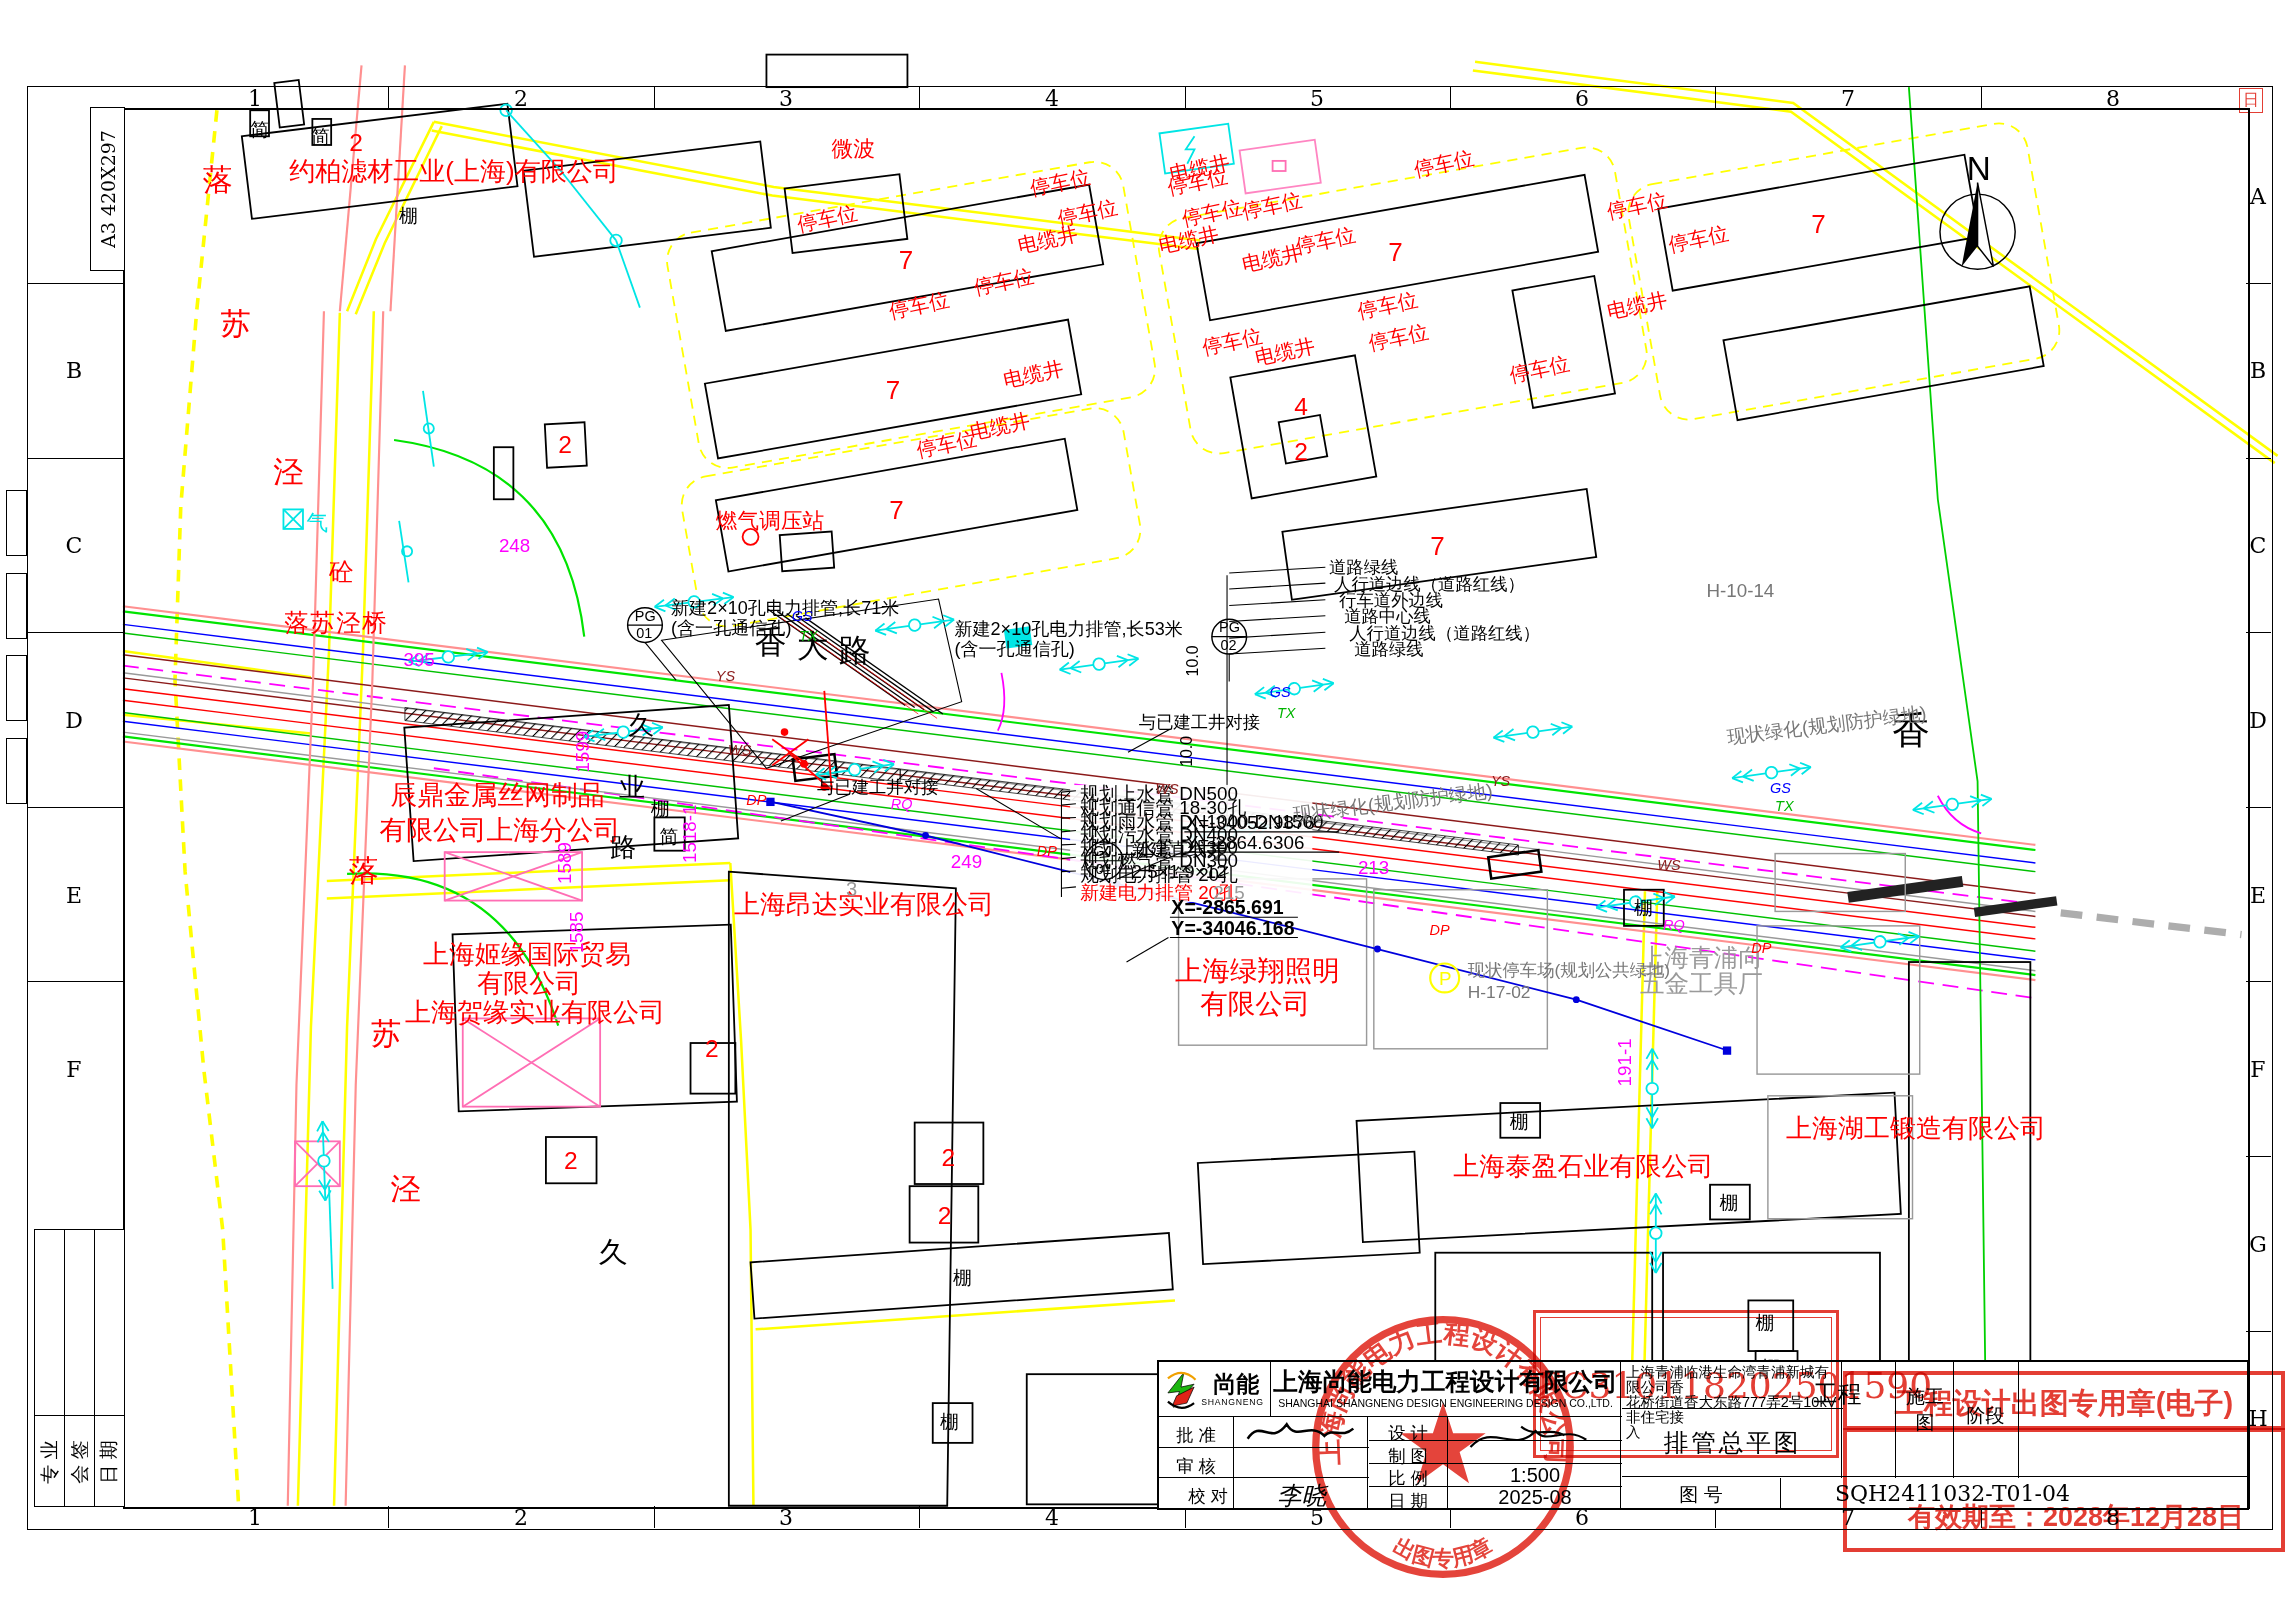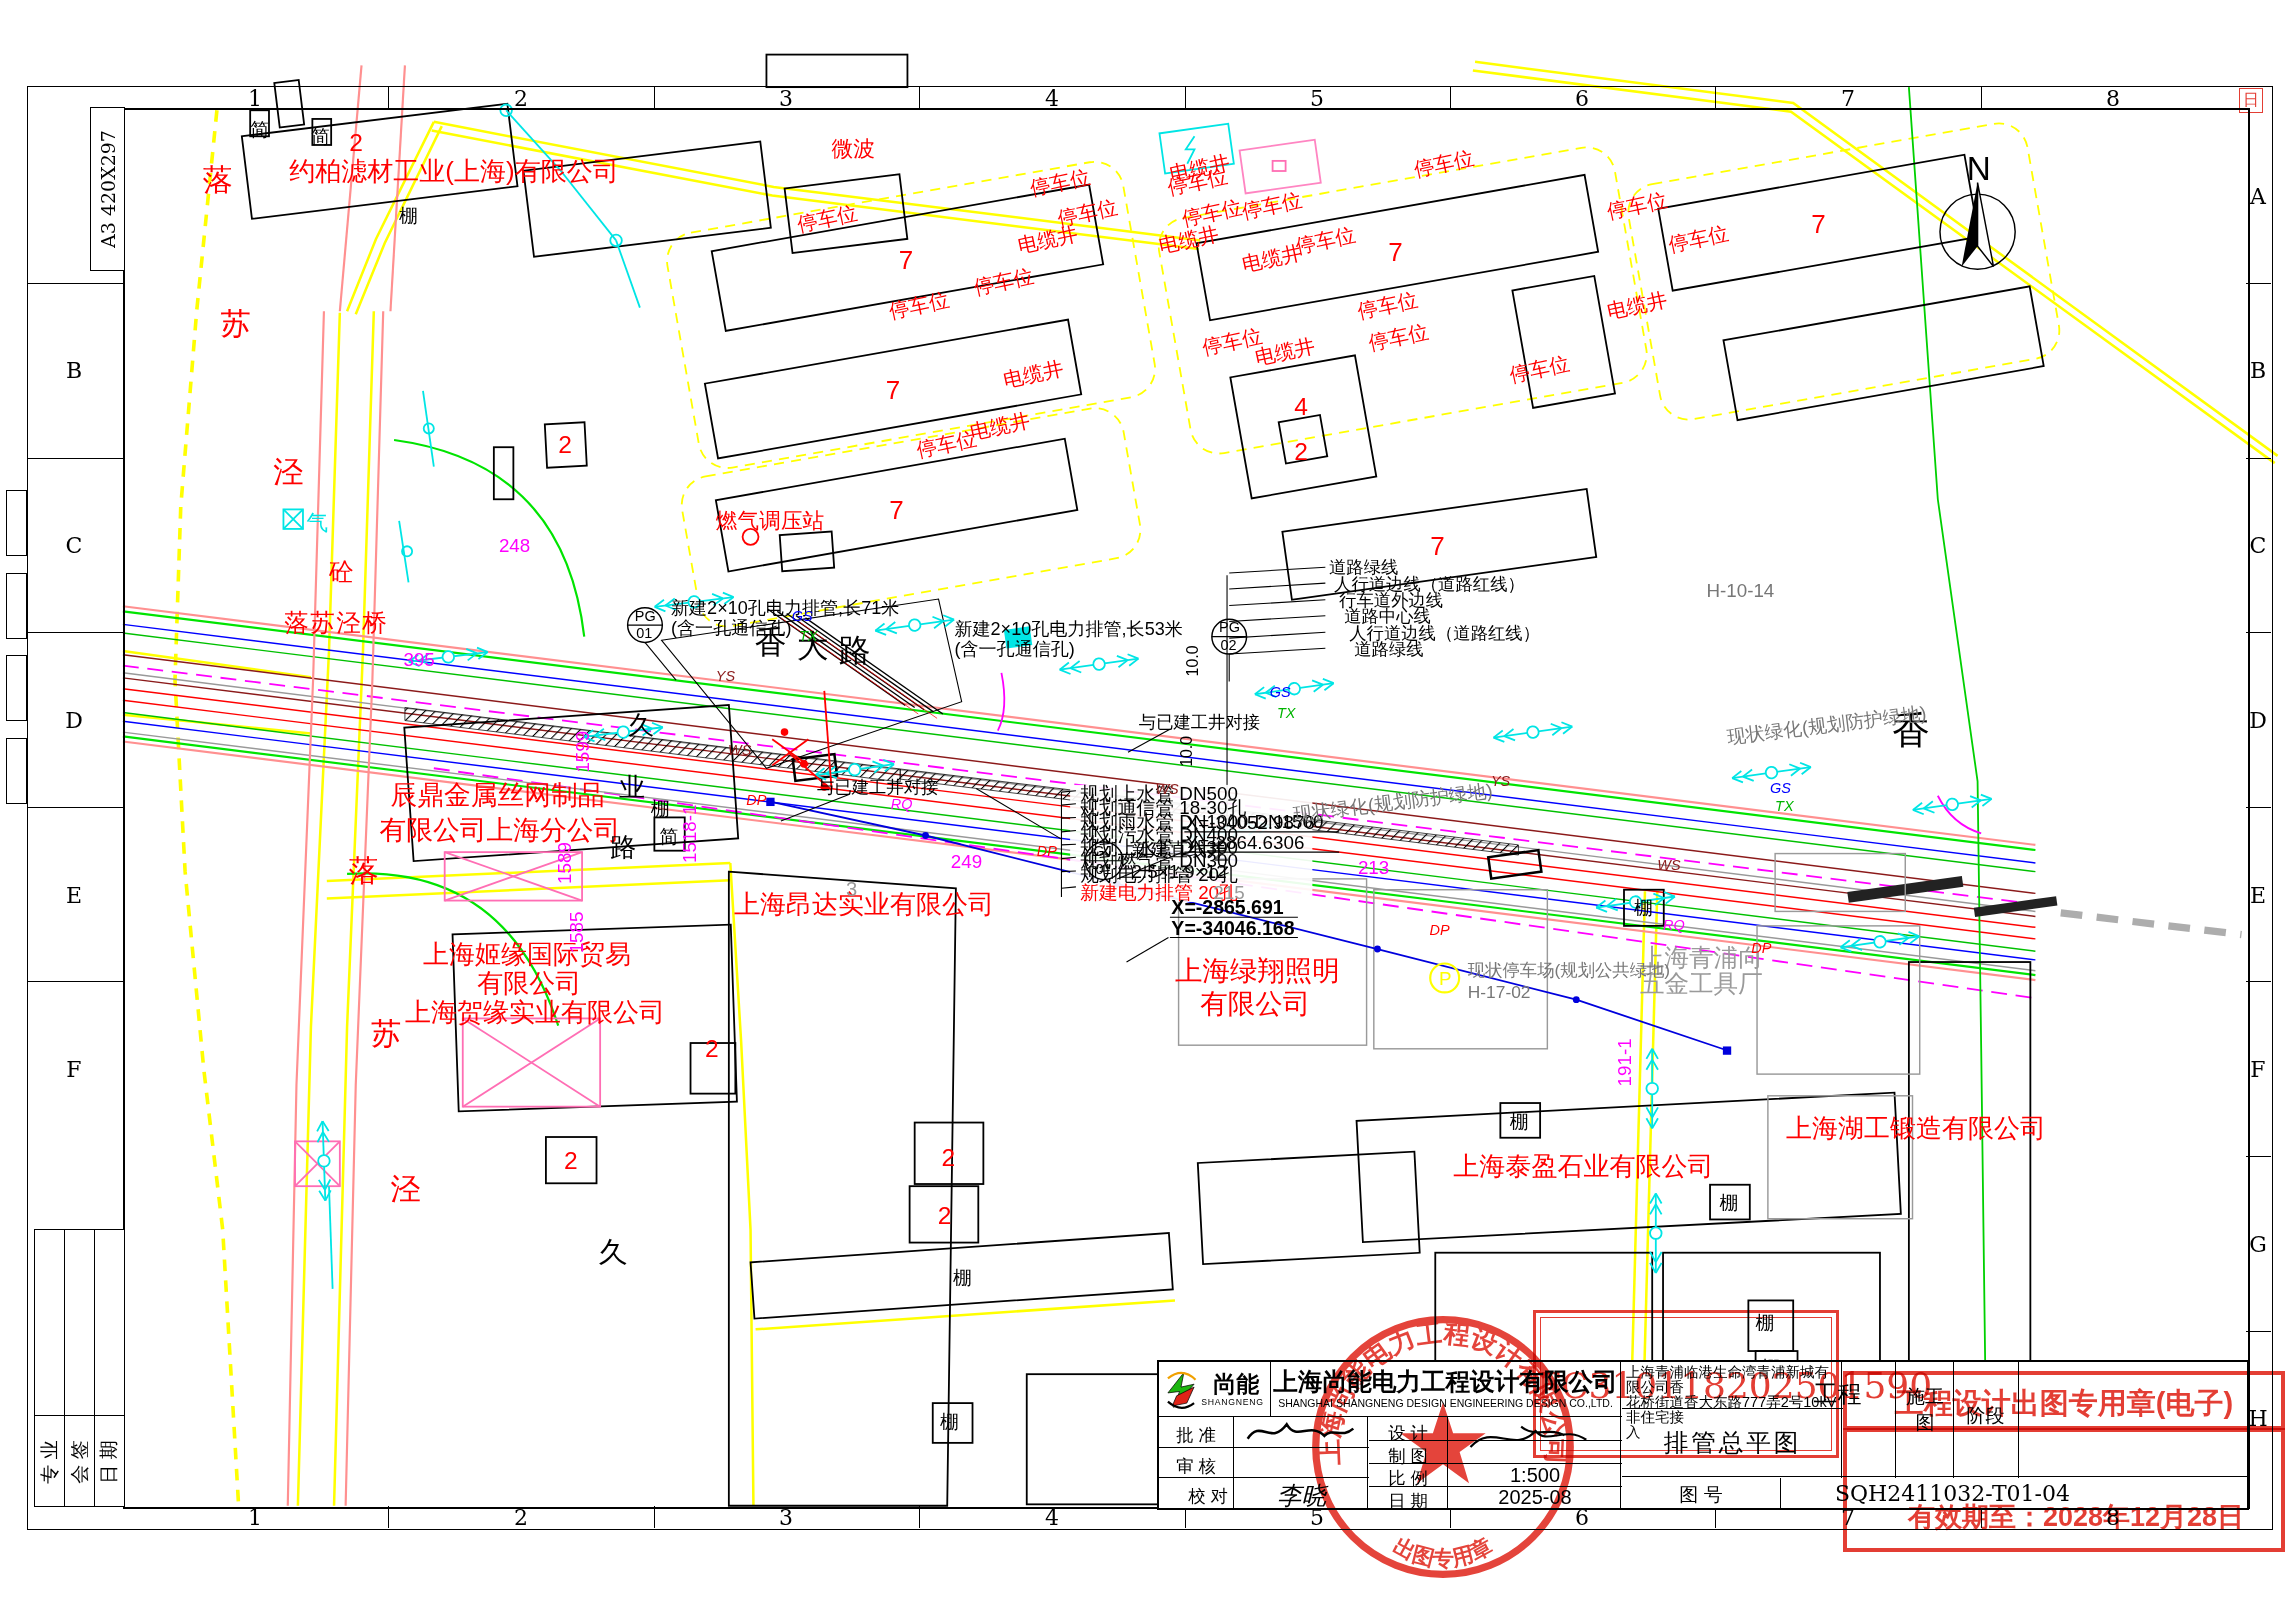--- a/index.html
+++ b/index.html
@@ -605,21 +605,21 @@
   </div>
   <div style="position:absolute;left:463px;top:64px;width:221px;text-align:center;font-size:24.6px;letter-spacing:2.9px">排管总平图</div>
   <div style="position:absolute;left:652px;top:16px;width:53px;text-align:center;font-size:24px">工程</div>
   <div style="position:absolute;left:738px;top:22px;width:56px;text-align:center;font-size:19px">
     <div>施工</div>
     <div>图</div>
   </div>
   <div style="position:absolute;left:794px;top:41px;width:65px;text-align:center;font-size:19px">阶段</div>
 
   <div style="position:absolute;left:463px;top:120px;width:158px;text-align:center;font-size:19px">图  号</div>
-  <div style="position:absolute;left:649px;top:119px;width:289px;text-align:center;font-size:22px;font-family:'DejaVu Serif',serif">SQH2411032-T01-04</div>
+  <div style="position:absolute;left:622px;top:119px;width:289px;text-align:right;font-size:22px;font-family:'DejaVu Serif',serif">SQH2411032-T01-04</div>
 </div>
 
 <div class="abs stamp" style="left:1533px;top:1310px;width:300px;height:142px;border:3.6px solid #e02318;z-index:5">
   <div style="position:absolute;inset:4.3px;border:1.4px solid #e02318"></div>
   <div style="position:absolute;left:0;top:52px;width:100%;text-align:center;font-size:36px;font-family:'DejaVu Serif',serif">FC310118202501590</div>
 </div>
 
 <div class="abs stamp" style="left:1843px;top:1371px;width:434px;height:51px;border:4.3px solid #e02318;z-index:5">
   <div style="position:absolute;left:0;top:8.7px;width:100%;text-align:center;font-size:29px;font-weight:bold">工程设计出图专用章(电子)</div>
 </div>

